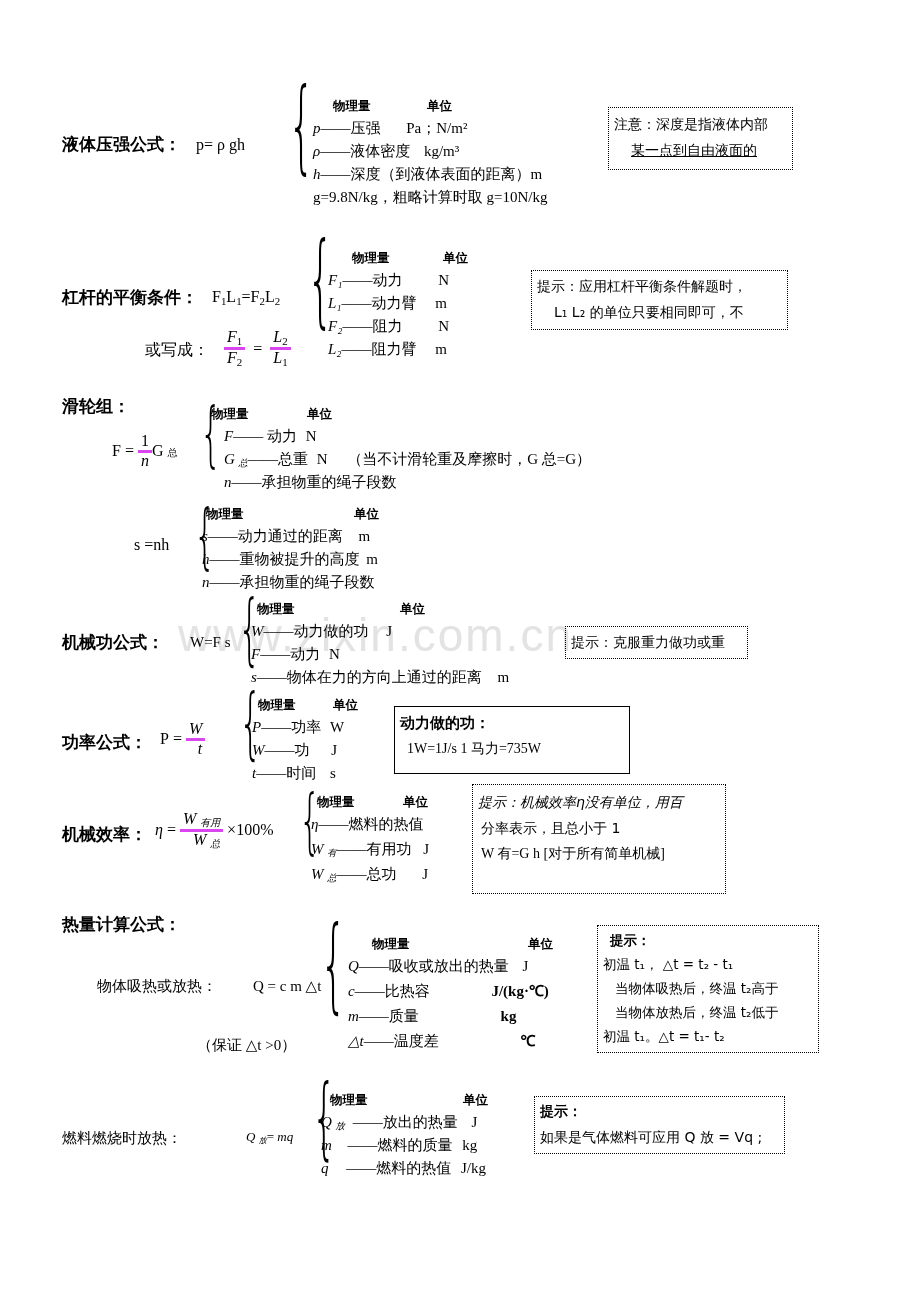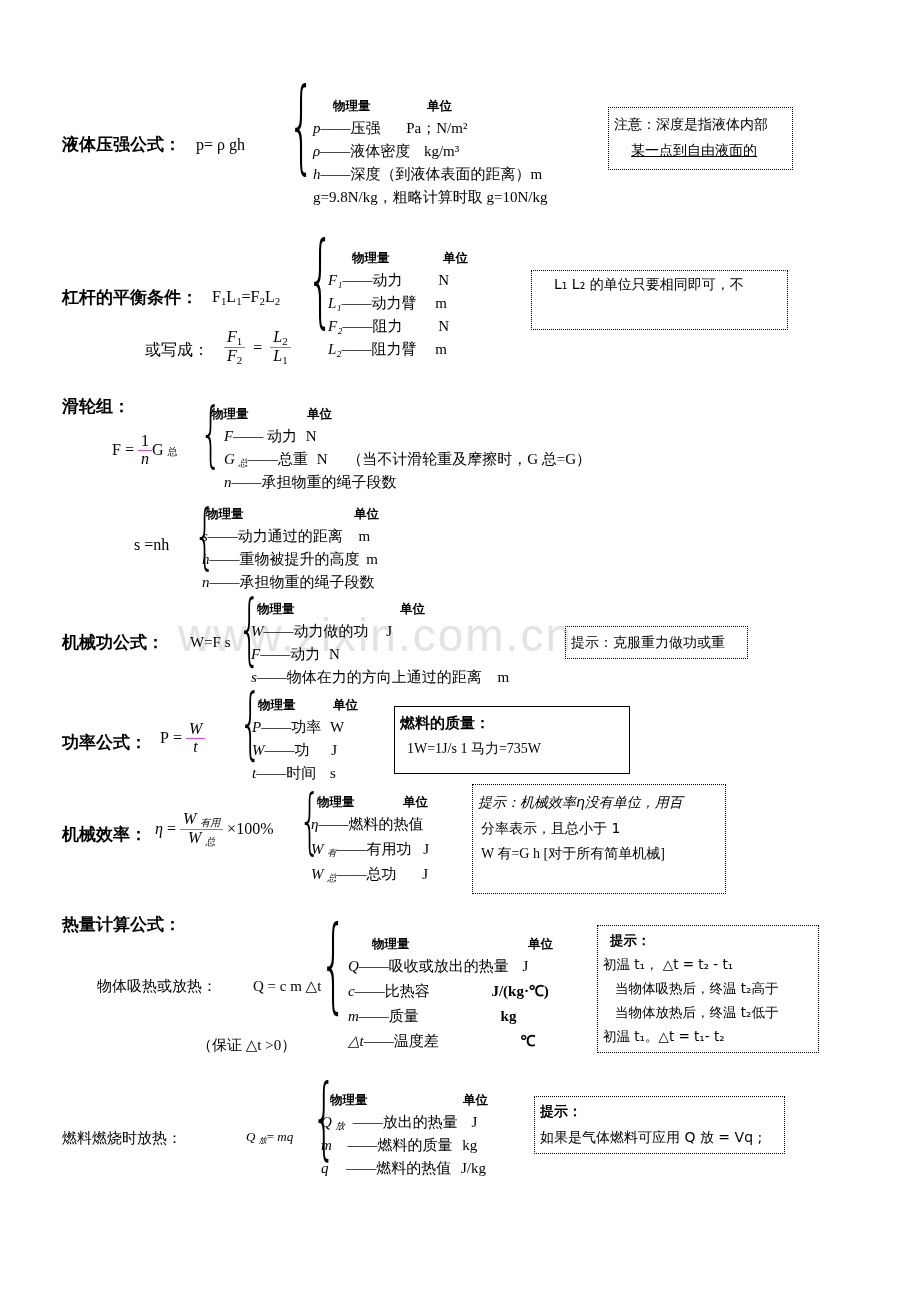--- a/index.html
+++ b/index.html
@@ -98,21 +98,21 @@
   
   .frac {
     display: inline-block;
     vertical-align: middle;
     text-align: center;
     line-height: 1.05;
     position: relative;
     top: -1px;
   }
   .frac .num { display: block; padding: 0 3px; }
-  .frac .den { display: block; border-top: 1px solid #d946ef; padding: 0 3px; }
+  .frac .den { display: block; border-top: 3px solid #d946ef; padding: 0 3px; text-align: right; }
 </style>
 </head>
 <body>
 
 <div class="watermark">www.zixin.com.cn</div>
 
 <div class="abs sec-title" style="left:62px; top:133px;">液体压强公式：</div>
 <div class="abs formula" style="left:196px; top:136px;">p= ρ gh</div>
 
 <div class="brace" style="left:288px; top:104px; font-size:40px; transform:scaleY(2.55) scaleX(1.05);">{</div>
@@ -166,20 +166,21 @@
 <div class="abs qline" style="left:328px; top:315px;">
   <span class="nm">F₂</span><span>——阻力</span>
   <span style="display:inline-block;width:32px"></span><span class="unit">N</span>
 </div>
 <div class="abs qline" style="left:328px; top:338px;">
   <span class="nm">L₂</span><span>——阻力臂</span>
   <span style="display:inline-block;width:15px"></span><span class="unit">m</span>
 </div>
 
 <div class="note" style="left:531px; top:270px; width:257px; height:60px;">
+  <div class="ln note-body" style="margin-top:2px;">提示：应用杠杆平衡条件解题时，</div>
   <div class="ln note-body" style="padding-left:22px;">L₁ L₂ 的单位只要相同即可，不</div>
 </div>
 
 <div class="abs sec-title" style="left:62px; top:395px;">滑轮组：</div>
 
 <div class="abs formula" style="left:112px; top:434px;">
   F&nbsp;=&nbsp;<span class="frac"><span class="num">1</span><span class="den"><i>n</i></span></span>G <span style="font-size:10px;">总</span>
 </div>
 
 <div class="brace" style="left:200px; top:416px; font-size:34px; transform:scaleY(2.1) scaleX(1.0);">{</div>
@@ -261,21 +262,21 @@
 <div class="abs qline" style="left:252px; top:739px;">
   <span class="nm">W</span><span>——功</span>
   <span style="display:inline-block;width:18px"></span><span class="unit">J</span>
 </div>
 <div class="abs qline" style="left:252px; top:762px;">
   <span class="nm">t</span><span>——时间</span>
   <span style="display:inline-block;width:10px"></span><span class="unit">s</span>
 </div>
 
 <div class="note solid" style="left:394px; top:706px; width:236px; height:68px;">
-  <div class="ln bold" style="margin-top:3px; font-size:15px;">燃料的质量：</div>
+  <div class="ln bold" style="margin-top:3px; font-size:15px;">动力做的功：</div>
   <div class="ln" style="font-size:14px; padding-left:12px;">1W=1J/s        1 马力=735W</div>
 </div>
 
 <div class="abs sec-title" style="left:62px; top:823px;">机械效率：</div>
 <div class="abs formula" style="left:155px; top:812px;">
   <i>η</i> =
   <span class="frac"><span class="num"><i>W</i> <span class="ssub">有用</span></span><span class="den"><i>W</i> <span class="ssub">总</span></span></span>
   ×100%
 </div>
 

